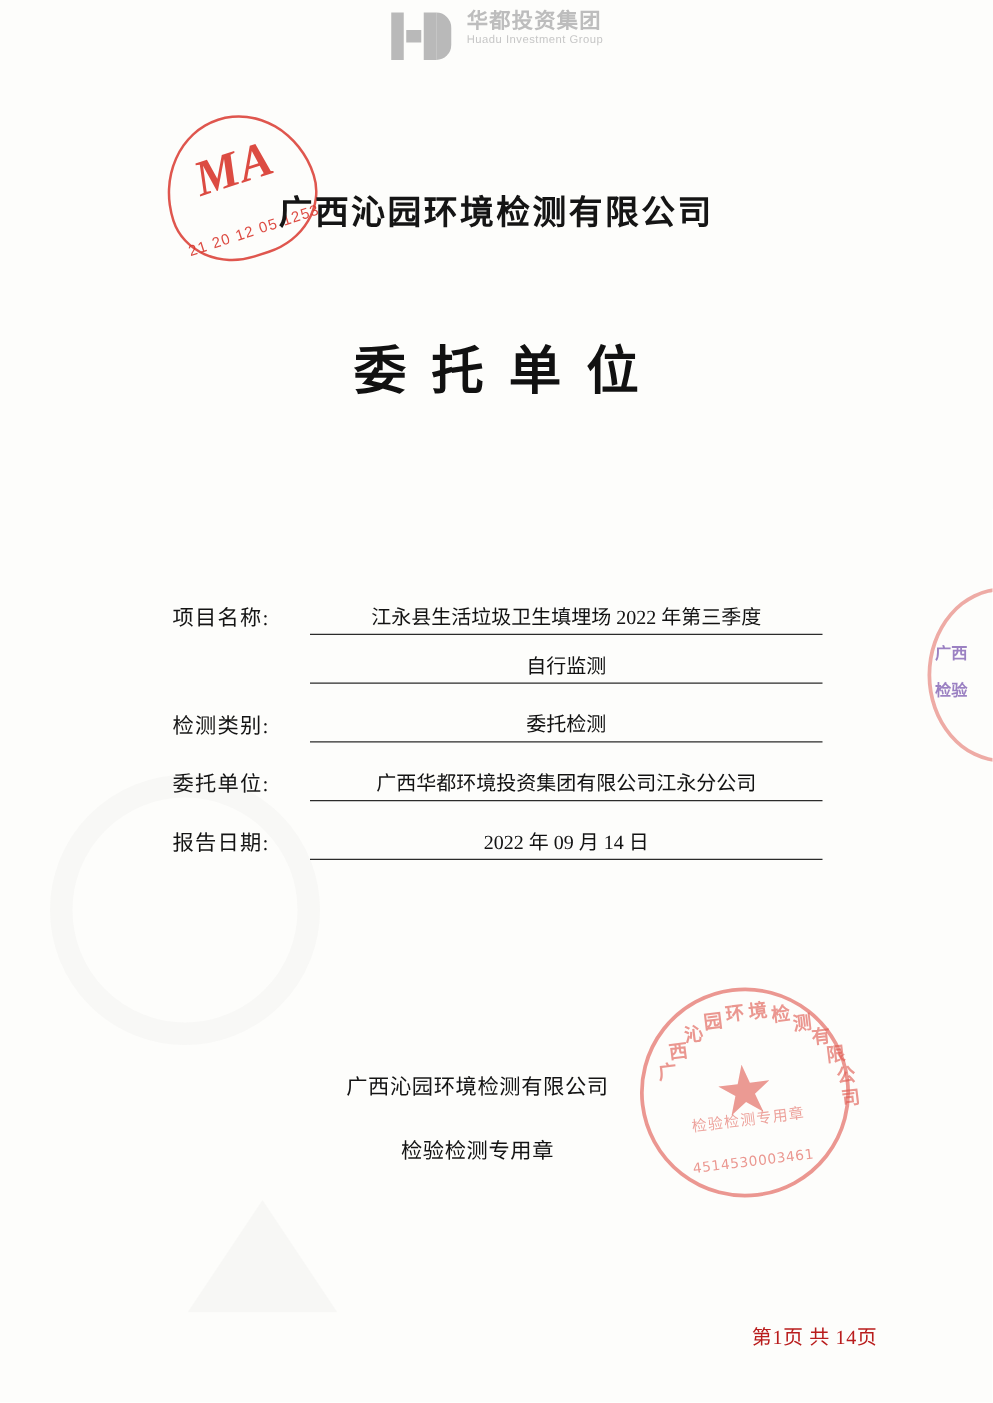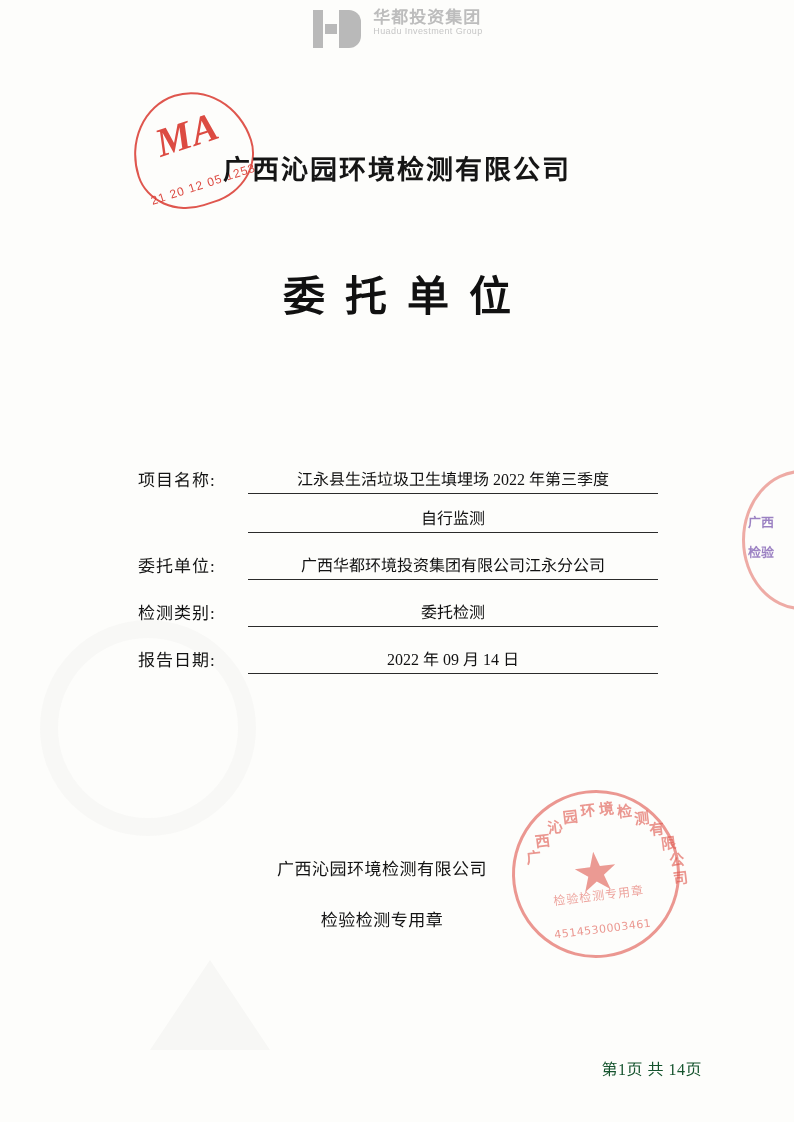--- a/index.html
+++ b/index.html
@@ -105,21 +105,21 @@
     width: 100%;
     text-align: center;
     font-size: 19px;
     letter-spacing: 1px;
     color: #141414;
   }
 
   
   .info-block {
     position: absolute;
-    top: 464px;
+    top: 478px;
     left: 138px;
     width: 520px;
   }
   .info-row {
     display: flex;
     align-items: flex-end;
     margin-bottom: 17px;
     height: 30px;
   }
   .info-label {
@@ -169,21 +169,21 @@
     color: #141414;
   }
 
   
   .footer {
     position: absolute;
     bottom: 42px;
     right: 92px;
     font-size: 16px;
     letter-spacing: 0.5px;
-    color: #14532d;
+    color: #b91c1c;
   }
 
   
   .stamp {
     position: absolute;
     pointer-events: none;
   }
 
   
   .stamp-ma {
@@ -372,26 +372,26 @@
 
   <div class="info-block">
     <div class="info-row">
       <div class="info-label">项目名称:</div>
       <div class="info-value">江永县生活垃圾卫生填埋场 2022 年第三季度</div>
     </div>
     <div class="info-row cont">
       <div class="info-value continuation">自行监测</div>
     </div>
     <div class="info-row">
+      <div class="info-label">检测类别:</div>
+      <div class="info-value">委托检测</div>
+    </div>
+    <div class="info-row">
       <div class="info-label">委托单位:</div>
       <div class="info-value">广西华都环境投资集团有限公司江永分公司</div>
-    </div>
-    <div class="info-row">
-      <div class="info-label">检测类别:</div>
-      <div class="info-value">委托检测</div>
     </div>
     <div class="info-row">
       <div class="info-label">报告日期:</div>
       <div class="info-value">2022 年 09 月 14 日</div>
     </div>
   </div>
 
   <div class="stamp stamp-edge">
     <div class="ring"></div>
     <div class="t t1">广西</div>

